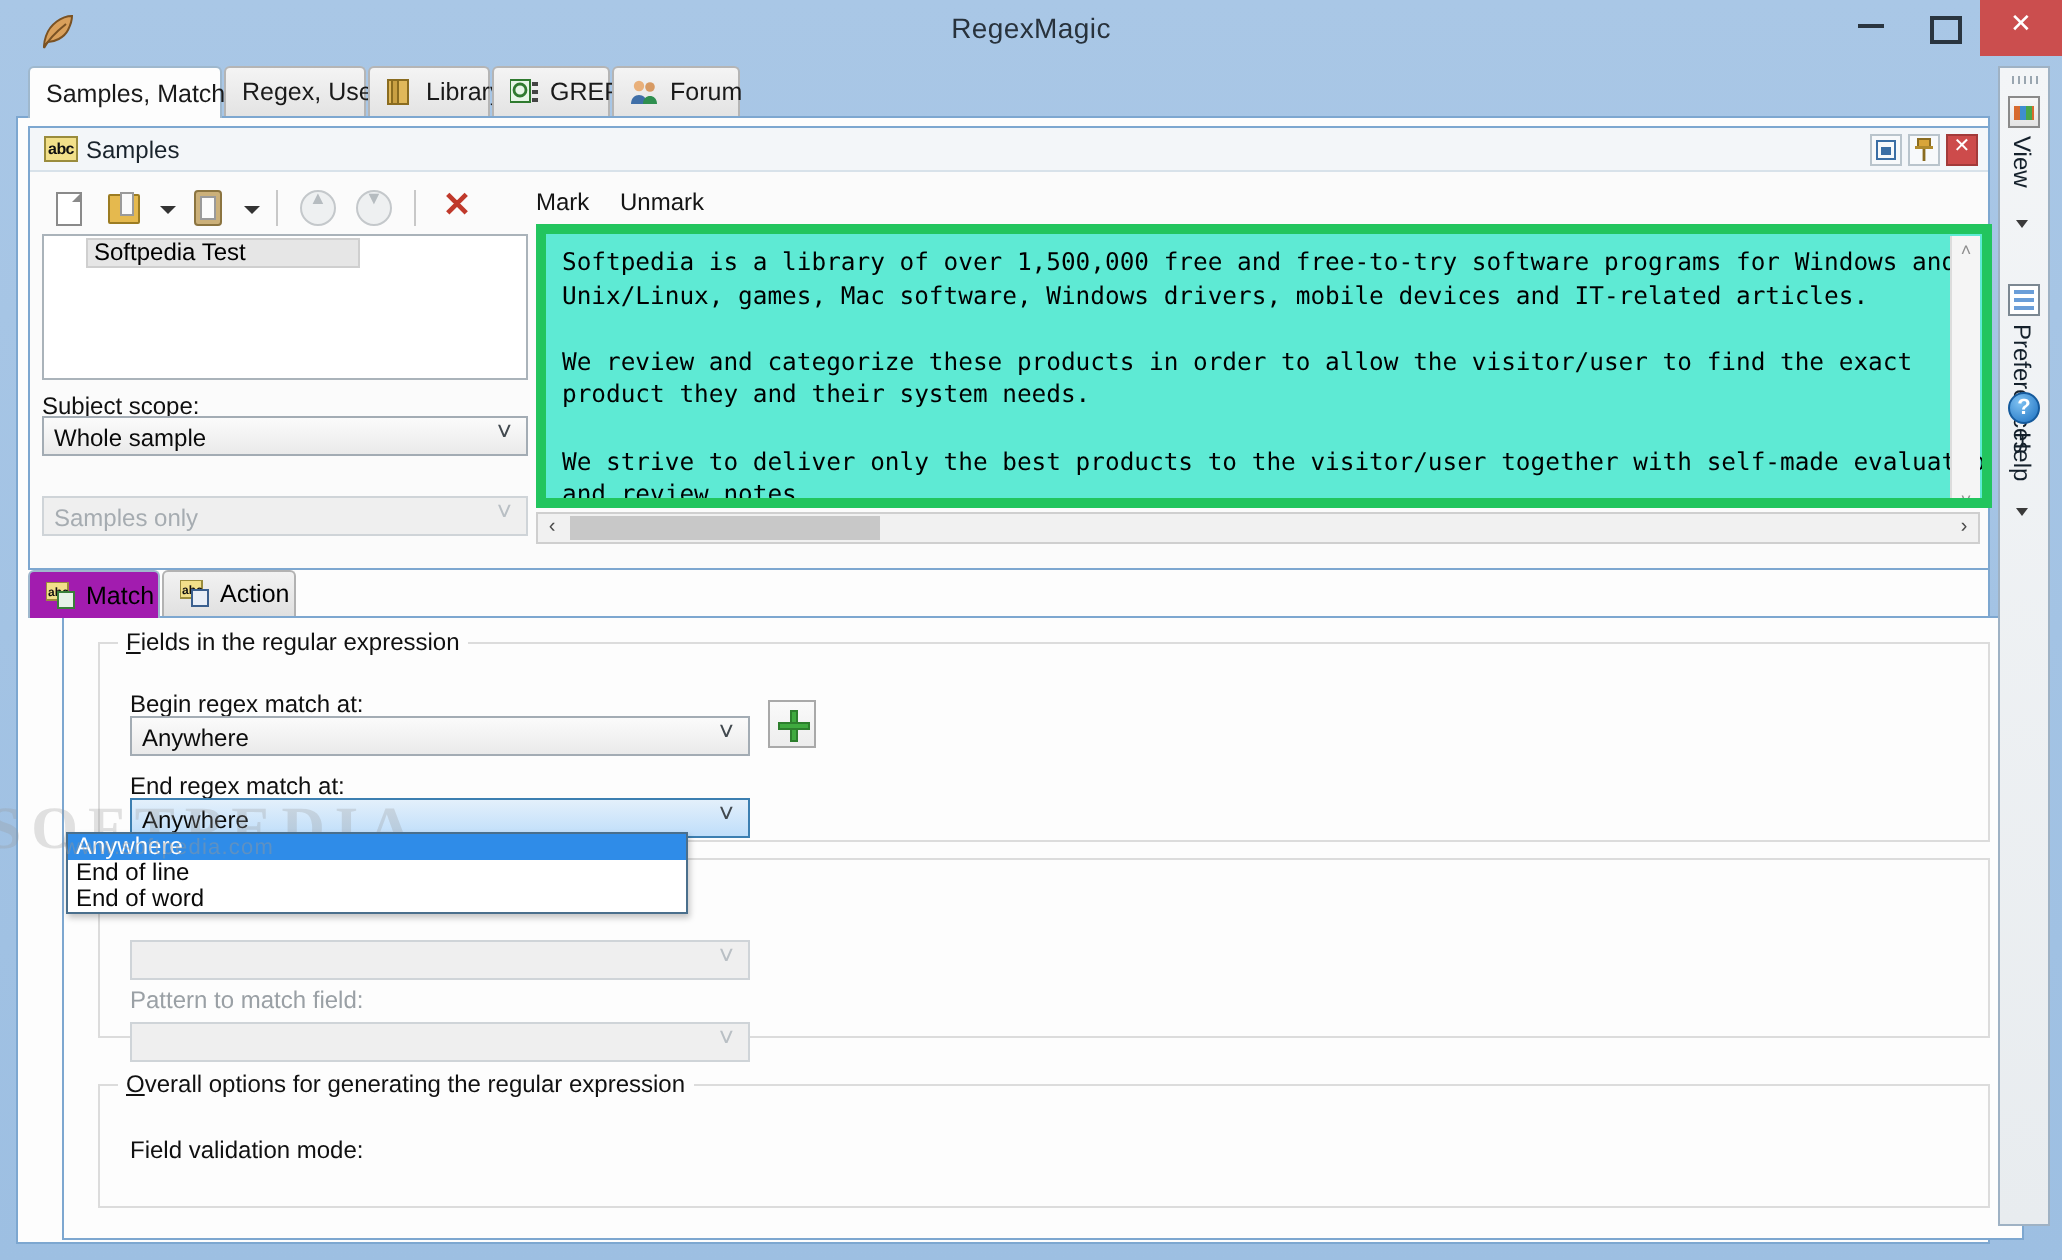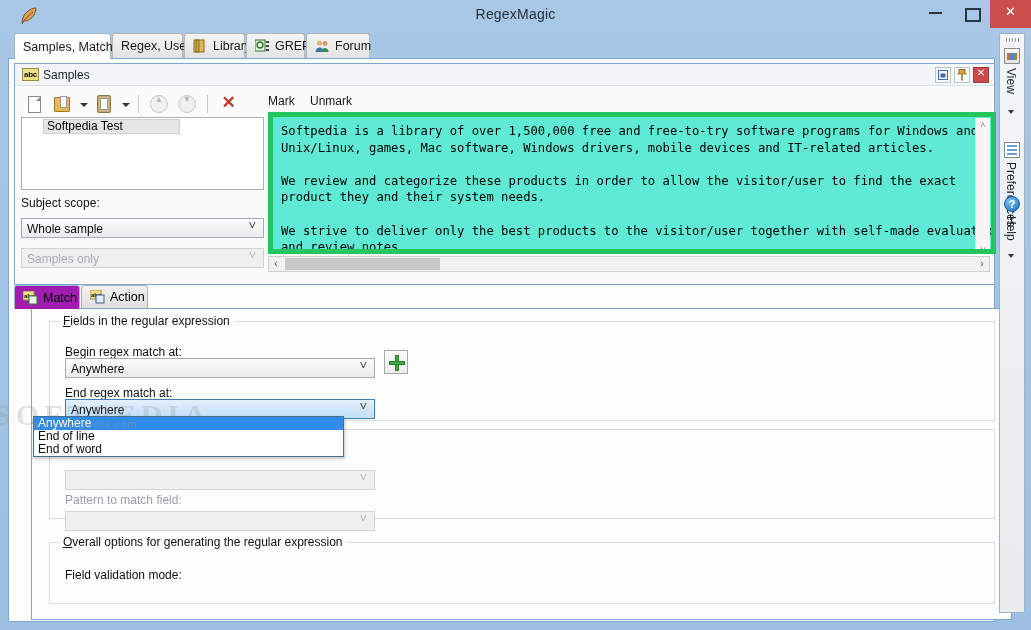--- a/index.html
+++ b/index.html
@@ -296,21 +296,21 @@
       <div class="tb">
           <span class="redx">✕</span>
         </div>
     </div>
 
     <div class="slist">
       <div class="slist-item">Softpedia Test</div>
     </div>
 
     <div class="lbl" style="position:absolute;left:6px;top:132px;">Subject scope:</div>
-    <div class="combo" style="position:absolute;left:6px;top:154px;width:243px;">
+    <div class="combo" style="position:absolute;left:6px;top:144px;width:243px;">
       <span class="cv">Whole sample</span>
     </div>
 
     <div class="combo dis" style="position:absolute;left:6px;top:184px;width:243px;">
       <span class="cv">Samples only</span>
     </div>
 
     <div class="markrow">
       <span>Mark</span>
       <span>Unmark</span>

